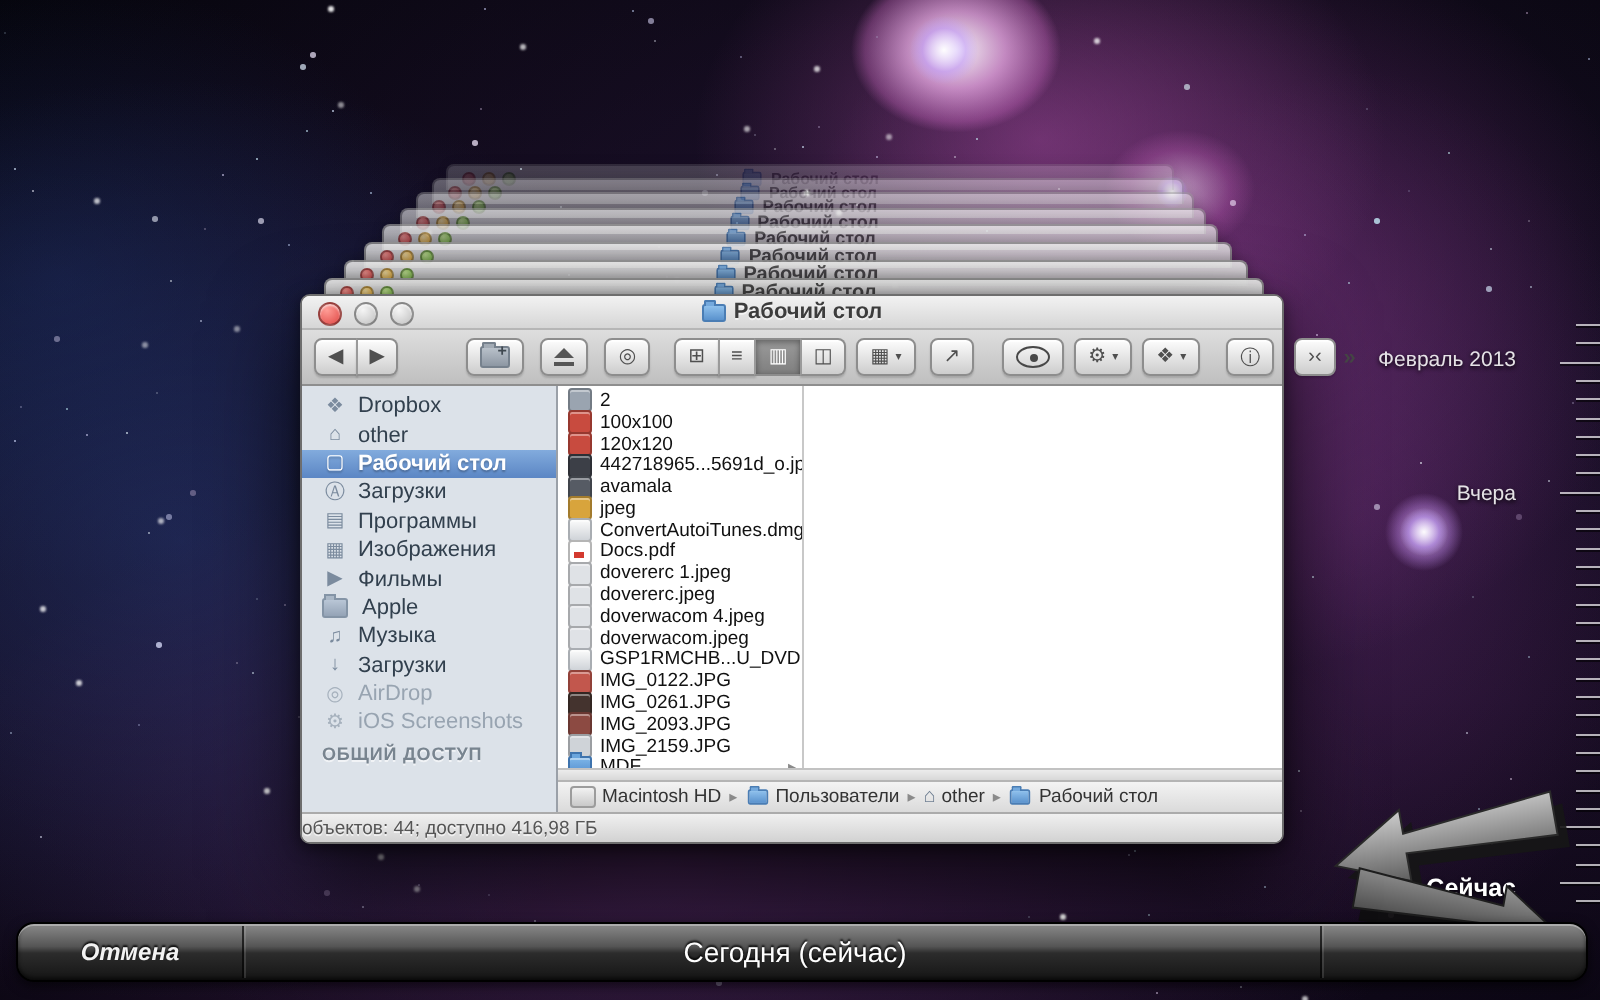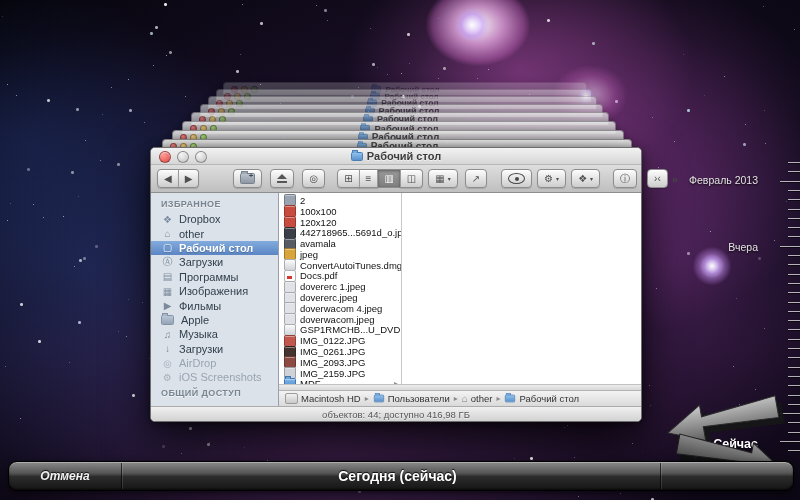--- a/index.html
+++ b/index.html
@@ -124,36 +124,36 @@
   .pathbar{height:15px;flex:0 0 auto;background:linear-gradient(#f3f3f3,#dadada);
     border-top:1px solid #b4b4b4;display:flex;align-items:center;gap:4px;padding-left:6px;
     font-size:9.5px;color:#333;white-space:nowrap;overflow:hidden;}
   .pitem{display:flex;align-items:center;gap:3px;}
   .psep{color:#8a8a8a;font-size:8px;}
   .pic-disk{width:11px;height:9px;background:linear-gradient(#f2f2f2,#c9c9c9);
     border:1px solid #9c9c9c;border-radius:2px;}
   .pic-home{font-size:10px;color:#6f7f92;line-height:9px;}
   .statusbar{height:14px;flex:0 0 auto;border-radius:0 0 4px 4px;
     background:linear-gradient(#f0f0f0,#d2d2d2);border-top:1px solid #ababab;
-    display:flex;align-items:center;justify-content:center;font-size:9.5px;color:#555;
+    display:flex;align-items:center;font-size:9.5px;color:#555;
     text-shadow:0 1px 0 rgba(255,255,255,.6);}
   
   .arrows{position:absolute;left:648px;top:388px;width:150px;height:100px;z-index:6;}
   
   .bottombar{position:absolute;left:8px;top:461px;width:784px;height:28px;z-index:30;
     border-radius:9px;border:1px solid #000;
     background:linear-gradient(#8a8a8a,#555 40%,#2c2c2c 52%,#151515);
     box-shadow:inset 0 1px 0 rgba(255,255,255,.35), inset 0 -1px 2px rgba(0,0,0,.6), 0 2px 6px rgba(0,0,0,.6);
     display:flex;align-items:center;}
   .bb-sep{position:absolute;top:1px;bottom:1px;width:1px;background:rgba(0,0,0,.65);
     box-shadow:1px 0 0 rgba(255,255,255,.12);}
   .bb-cancel{position:absolute;left:0;width:112px;text-align:center;font-size:12px;
     font-style:italic;font-weight:bold;color:#f2f2f2;text-shadow:0 -1px 1px rgba(0,0,0,.9);}
   .bb-title{position:absolute;left:96px;right:132px;text-align:center;font-size:14px;
-    font-weight:bold;color:#fff;text-shadow:0 -1px 1px rgba(0,0,0,.9);padding-left:29px;}
+    font-weight:normal;color:#fff;text-shadow:0 -1px 1px rgba(0,0,0,.9);padding-left:29px;}
   .bb-restore{position:absolute;right:0;width:132px;text-align:center;font-size:12.5px;
     font-style:italic;font-weight:bold;color:#191919;text-shadow:0 1px 0 rgba(255,255,255,.22);}
 </style>
 </head>
 <body>
 
 <div class="bg"></div>
 <div id="stars1" style="box-shadow: rgba(254, 240, 255, 0.54) 477px 149px 0px 0px, rgba(254, 221, 255, 0.34) 695px 457px 0px 1px, rgba(201, 215, 255, 0.62) 794px 29px 0px 0px, rgba(203, 238, 255, 0.52) 739px 404px 0px 0px, rgba(244, 218, 255, 0.24) 163px 446px 0px 1px, rgba(244, 247, 255, 0.67) 573px 369px 0px 0px, rgba(236, 228, 255, 0.4) 28px 169px 0px 1px, rgba(230, 220, 255, 0.5) 632px 156px 0px 0px, rgba(246, 237, 255, 0.43) 459px 207px 0px 0px, rgba(231, 222, 255, 0.27) 573px 293px 0px 0px, rgba(216, 231, 255, 0.27) 473px 262px 0px 0px, rgba(246, 237, 255, 0.59) 616px 101px 0px 1px, rgba(221, 239, 255, 0.63) 745px 124px 0px 0px, rgba(200, 224, 255, 0.69) 185px 96px 0px 0px, rgba(228, 222, 255, 0.4) 613px 216px 0px 0px, rgba(203, 249, 255, 0.63) 674px 141px 0px 0px, rgba(215, 221, 255, 0.49) 358px 87px 0px 0px, rgba(223, 216, 255, 0.81) 619px 182px 0px 1px, rgba(249, 243, 255, 0.8) 222px 288px 0px 0px, rgba(221, 245, 255, 0.52) 205px 113px 0px 0px, rgba(250, 228, 255, 0.57) 755px 389px 0px 0px, rgba(240, 250, 255, 0.74) 710px 231px 0px 0px, rgba(202, 217, 255, 0.62) 144px 122px 0px 0px, rgba(215, 219, 255, 0.58) 652px 117px 0px 0px, rgba(213, 241, 255, 0.29) 514px 458px 0px 0px, rgba(238, 216, 255, 0.73) 658px 167px 0px 0px, rgba(226, 235, 255, 0.78) 284px 137px 0px 0px, rgba(232, 239, 255, 0.32) 359px 491px 0px 1px, rgba(202, 250, 255, 0.51) 486px 383px 0px 0px, rgba(208, 250, 255, 0.41) 346px 412px 0px 0px, rgba(241, 244, 255, 0.57) 77px 109px 0px 1px, rgba(224, 219, 255, 0.35) 10px 203px 0px 0px, rgba(217, 240, 255, 0.29) 128px 299px 0px 0px, rgba(207, 223, 255, 0.27) 683px 54px 0px 0px, rgba(201, 214, 255, 0.22) 552px 218px 0px 0px, rgba(254, 225, 255, 0.31) 96px 246px 0px 1px, rgba(228, 254, 255, 0.65) 170px 161px 0px 0px, rgba(243, 244, 255, 0.52) 477px 78px 0px 0px, rgba(203, 216, 255, 0.41) 69px 362px 0px 0px, rgba(230, 248, 255, 0.54) 176px 130px 0px 0px, rgba(235, 234, 255, 0.54) 688px 253px 0px 1px, rgba(237, 249, 255, 0.42) 620px 493px 0px 0px, rgba(252, 252, 255, 0.74) 733px 249px 0px 0px, rgba(204, 237, 255, 0.24) 438px 18px 0px 0px, rgba(246, 213, 255, 0.48) 763px 6px 0px 0px, rgba(218, 221, 255, 0.47) 84px 258px 0px 1px, rgba(219, 247, 255, 0.55) 626px 389px 0px 0px, rgba(228, 216, 255, 0.38) 409px 63px 0px 0px, rgba(216, 234, 255, 0.81) 7px 84px 0px 0px, rgba(251, 252, 255, 0.56) 424px 289px 0px 0px, rgba(226, 252, 255, 0.61) 593px 43px 0px 1px, rgba(243, 243, 255, 0.69) 16px 95px 0px 0px, rgba(236, 241, 255, 0.49) 327px 20px 0px 0px, rgba(200, 249, 255, 0.78) 493px 115px 0px 0px, rgba(242, 249, 255, 0.29) 78px 196px 0px 0px, rgba(217, 233, 255, 0.81) 166px 55px 0px 0px, rgba(253, 239, 255, 0.63) 197px 340px 0px 0px, rgba(230, 246, 255, 0.53) 465px 417px 0px 0px, rgba(247, 254, 255, 0.61) 85px 140px 0px 0px, rgba(254, 239, 255, 0.34) 118px 331px 0px 0px, rgba(241, 213, 255, 0.25) 759px 258px 0px 1px, rgba(206, 236, 255, 0.58) 287px 344px 0px 0px, rgba(220, 218, 255, 0.62) 438px 78px 0px 0px, rgba(246, 233, 255, 0.73) 237px 71px 0px 1px, rgba(252, 220, 255, 0.5) 700px 471px 0px 0px, rgba(204, 231, 255, 0.32) 241px 296px 0px 1px, rgba(203, 237, 255, 0.5) 764px 328px 0px 0px, rgba(203, 238, 255, 0.73) 153px 65px 0px 0px, rgba(212, 216, 255, 0.28) 526px 281px 0px 1px, rgba(206, 231, 255, 0.24) 2px 16px 0px 0px, rgba(206, 254, 255, 0.67) 724px 76px 0px 0px, rgba(210, 220, 255, 0.78) 7px 220px 0px 0px, rgba(233, 247, 255, 0.62) 774px 240px 0px 0px, rgba(208, 227, 255, 0.81) 538px 179px 0px 0px, rgba(217, 236, 255, 0.64) 744px 144px 0px 1px, rgba(233, 249, 255, 0.63) 306px 336px 0px 0px, rgba(222, 225, 255, 0.3) 377px 67px 0px 0px, rgba(232, 239, 255, 0.69) 225px 378px 0px 0px, rgba(222, 212, 255, 0.37) 209px 442px 0px 0px, rgba(252, 224, 255, 0.23) 406px 182px 0px 0px, rgba(203, 218, 255, 0.66) 316px 5px 0px 0px, rgba(209, 239, 255, 0.81) 128px 79px 0px 0px, rgba(233, 241, 255, 0.62) 733px 366px 0px 0px, rgba(202, 213, 255, 0.45) 551px 363px 0px 1px, rgba(250, 250, 255, 0.44) 208px 474px 0px 0px, rgba(250, 243, 255, 0.55) 529px 94px 0px 0px, rgba(215, 227, 255, 0.82) 499px 259px 0px 0px, rgba(201, 251, 255, 0.66) 33px 204px 0px 0px, rgba(233, 231, 255, 0.3) 585px 201px 0px 1px, rgba(246, 251, 255, 0.4) 387px 74px 0px 0px, rgba(239, 237, 255, 0.62) 130px 110px 0px 1px, rgba(226, 235, 255, 0.43) 267px 275px 0px 1px, rgba(208, 228, 255, 0.52) 5px 366px 0px 0px, rgba(220, 243, 255, 0.75) 260px 84px 0px 0px, rgba(251, 216, 255, 0.32) 533px 226px 0px 0px, rgba(200, 222, 255, 0.62) 612px 276px 0px 0px, rgba(244, 222, 255, 0.53) 246px 388px 0px 0px, rgba(237, 252, 255, 0.44) 267px 460px 0px 0px, rgba(208, 213, 255, 0.47) 498px 217px 0px 1px, rgba(251, 245, 255, 0.7) 590px 331px 0px 0px, rgba(234, 212, 255, 0.68) 205px 190px 0px 0px, rgba(216, 217, 255, 0.25) 333px 138px 0px 0px, rgba(209, 216, 255, 0.51) 255px 212px 0px 0px, rgba(221, 229, 255, 0.63) 100px 160px 0px 0px, rgba(252, 245, 255, 0.34) 329px 123px 0px 0px, rgba(234, 246, 255, 0.24) 436px 202px 0px 0px, rgba(225, 239, 255, 0.69) 151px 33px 0px 1px, rgba(226, 238, 255, 0.25) 627px 187px 0px 0px, rgba(241, 232, 255, 0.7) 156px 27px 0px 1px, rgba(202, 244, 255, 0.38) 541px 258px 0px 0px, rgba(221, 240, 255, 0.44) 280px 103px 0px 0px, rgba(224, 220, 255, 0.55) 325px 10px 0px 1px, rgba(235, 229, 255, 0.71) 417px 201px 0px 0px, rgba(213, 236, 255, 0.77) 401px 73px 0px 0px, rgba(233, 229, 255, 0.53) 426px 182px 0px 0px, rgba(202, 249, 255, 0.74) 488px 69px 0px 0px, rgba(226, 228, 255, 0.22) 315px 357px 0px 0px, rgba(235, 250, 255, 0.77) 63px 216px 0px 0px, rgba(211, 252, 255, 0.3) 736px 298px 0px 0px, rgba(246, 243, 255, 0.35) 650px 405px 0px 0px, rgba(221, 252, 255, 0.6) 304px 413px 0px 0px, rgba(225, 220, 255, 0.7) 111px 87px 0px 0px, rgba(238, 216, 255, 0.42) 240px 54px 0px 0px, rgba(216, 215, 255, 0.28) 244px 447px 0px 0px, rgba(221, 238, 255, 0.74) 126px 336px 0px 0px, rgba(203, 214, 255, 0.41) 391px 398px 0px 1px, rgba(211, 222, 255, 0.43) 35px 464px 0px 0px, rgba(204, 229, 255, 0.68) 632px 443px 0px 0px, rgba(251, 246, 255, 0.74) 428px 102px 0px 0px, rgba(215, 243, 255, 0.44) 682px 453px 0px 1px, rgba(233, 234, 255, 0.68) 20px 418px 0px 0px, rgba(213, 215, 255, 0.33) 561px 417px 0px 0px, rgba(207, 250, 255, 0.52) 574px 457px 0px 0px, rgba(237, 224, 255, 0.47) 142px 302px 0px 0px, rgba(242, 241, 255, 0.27) 352px 96px 0px 1px, rgba(208, 213, 255, 0.69) 242px 4px 0px 0px, rgba(239, 227, 255, 0.52) 178px 468px 0px 1px, rgba(219, 245, 255, 0.75) 656px 288px 0px 0px, rgba(252, 237, 255, 0.64) 66px 482px 0px 1px, rgba(246, 220, 255, 0.59) 581px 228px 0px 0px, rgba(239, 229, 255, 0.37) 149px 358px 0px 0px, rgba(221, 217, 255, 0.69) 43px 217px 0px 0px, rgba(249, 247, 255, 0.51) 595px 266px 0px 0px, rgba(219, 244, 255, 0.55) 368px 111px 0px 0px, rgba(229, 230, 255, 0.5) 181px 453px 0px 0px, rgba(243, 222, 255, 0.61) 578px 496px 0px 0px, rgba(222, 221, 255, 0.51) 564px 427px 0px 0px, rgba(246, 243, 255, 0.32) 764px 110px 0px 0px, rgba(254, 215, 255, 0.8) 237px 223px 0px 0px, rgba(216, 224, 255, 0.74) 361px 195px 0px 0px, rgba(226, 245, 255, 0.75) 342px 286px 0px 1px, rgba(225, 245, 255, 0.75) 560px 223px 0px 1px, rgba(221, 226, 255, 0.75) 79px 322px 0px 1px, rgba(208, 216, 255, 0.54) 364px 297px 0px 0px, rgba(218, 242, 255, 0.6) 765px 143px 0px 0px, rgba(206, 219, 255, 0.31) 548px 221px 0px 1px, rgba(200, 214, 255, 0.31) 290px 287px 0px 1px, rgba(200, 227, 255, 0.24) 704px 95px 0px 0px, rgba(254, 236, 255, 0.31) 102px 114px 0px 0px, rgba(254, 226, 255, 0.5) 536px 263px 0px 0px, rgba(207, 239, 255, 0.68) 567px 425px 0px 0px, rgba(221, 251, 255, 0.61) 649px 385px 0px 0px, rgba(247, 216, 255, 0.48) 508px 462px 0px 0px, rgba(238, 249, 255, 0.63) 74px 266px 0px 0px, rgba(243, 236, 255, 0.57) 244px 261px 0px 0px, rgba(221, 240, 255, 0.5) 528px 130px 0px 0px, rgba(254, 222, 255, 0.81) 512px 279px 0px 1px, rgba(212, 213, 255, 0.47) 370px 28px 0px 0px, rgba(227, 221, 255, 0.35) 786px 201px 0px 0px, rgba(200, 243, 255, 0.77) 688px 110px 0px 1px;"></div>
 <div id="stars2" style="box-shadow: rgba(255, 255, 255, 0.74) 408px 34px 0px 1px, rgba(255, 255, 255, 0.74) 419px 106px 0px 1px, rgba(255, 255, 255, 0.54) 444px 68px 0px 1px, rgba(255, 255, 255, 0.97) 531px 458px 0px 1px, rgba(255, 255, 255, 0.5) 72px 172px 0px 1px, rgba(255, 255, 255, 0.77) 380px 479px 0px 1px, rgba(255, 255, 255, 0.7) 261px 23px 0px 1px, rgba(255, 255, 255, 0.95) 785px 468px 0px 1px, rgba(255, 255, 255, 0.76) 21px 304px 0px 1px, rgba(255, 255, 255, 0.58) 161px 174px 0px 1px, rgba(255, 255, 255, 0.77) 548px 20px 0px 1px, rgba(255, 255, 255, 0.89) 457px 204px 0px 1px, rgba(255, 255, 255, 0.96) 593px 188px 0px 1px, rgba(255, 255, 255, 0.71) 599px 262px 0px 1px, rgb(255, 255, 255) 403px 96px 0px 1px, rgba(255, 255, 255, 0.55) 208px 444px 0px 1px, rgba(255, 255, 255, 0.53) 197px 221px 0px 1px, rgba(255, 255, 255, 0.65) 420px 375px 0px 1px, rgba(255, 255, 255, 0.73) 48px 100px 0px 1px, rgba(255, 255, 255, 0.71) 494px 149px 0px 1px, rgba(255, 255, 255, 0.71) 190px 428px 0px 1px, rgba(255, 255, 255, 0.89) 165px 4px 0px 1px, rgba(255, 255, 255, 0.64) 252px 249px 0px 1px, rgba(255, 255, 255, 0.7) 652px 499px 0px 1px, rgba(255, 255, 255, 0.91) 277px 341px 0px 1px, rgba(255, 255, 255, 0.61) 373px 64px 0px 1px, rgba(255, 255, 255, 0.88) 419px 301px 0px 1px, rgba(255, 255, 255, 0.66) 169px 399px 0px 1px, rgba(255, 255, 255, 0.78) 39px 341px 0px 1px, rgba(255, 255, 255, 0.59) 574px 178px 0px 1px, rgba(255, 255, 255, 0.71) 466px 154px 0px 1px, rgba(255, 255, 255, 0.98) 273px 159px 0px 1px, rgba(255, 255, 255, 0.75) 394px 235px 0px 1px, rgba(255, 255, 255, 0.94) 357px 365px 0px 1px, rgba(255, 255, 255, 0.53) 170px 52px 0px 1px, rgba(255, 255, 255, 0.64) 80px 260px 0px 1px, rgba(255, 255, 255, 0.5) 118px 164px 0px 1px, rgba(255, 255, 255, 0.87) 133px 395px 0px 1px, rgba(255, 255, 255, 0.55) 214px 116px 0px 1px, rgba(255, 255, 255, 0.74) 433px 251px 0px 1px, rgba(255, 255, 255, 0.86) 338px 140px 0px 1px, rgba(255, 255, 255, 0.92) 447px 142px 0px 1px;"></div>
 <div class="glow" style="left:700px;top:254px;width:24px;height:24px;"></div>
@@ -379,21 +379,20 @@
       </div>
       <div class="tgroup" style="margin-left: 10px;">
         <div class="tbtn">
           <span>›‹</span>
         </div>
       </div>
       <span class="overflow">»</span>
     </div>
   <div class="content">
     <div class="sidebar">
-      <div class="shead">ИЗБРАННОЕ</div>
       <div id="fav-items">
           <div class="srow">
             <span class="sic">❖</span>
             <span>Dropbox</span>
           </div>
           <div class="srow">
             <span class="sic">⌂</span>
             <span>other</span>
           </div>
           <div class="srow sel">

